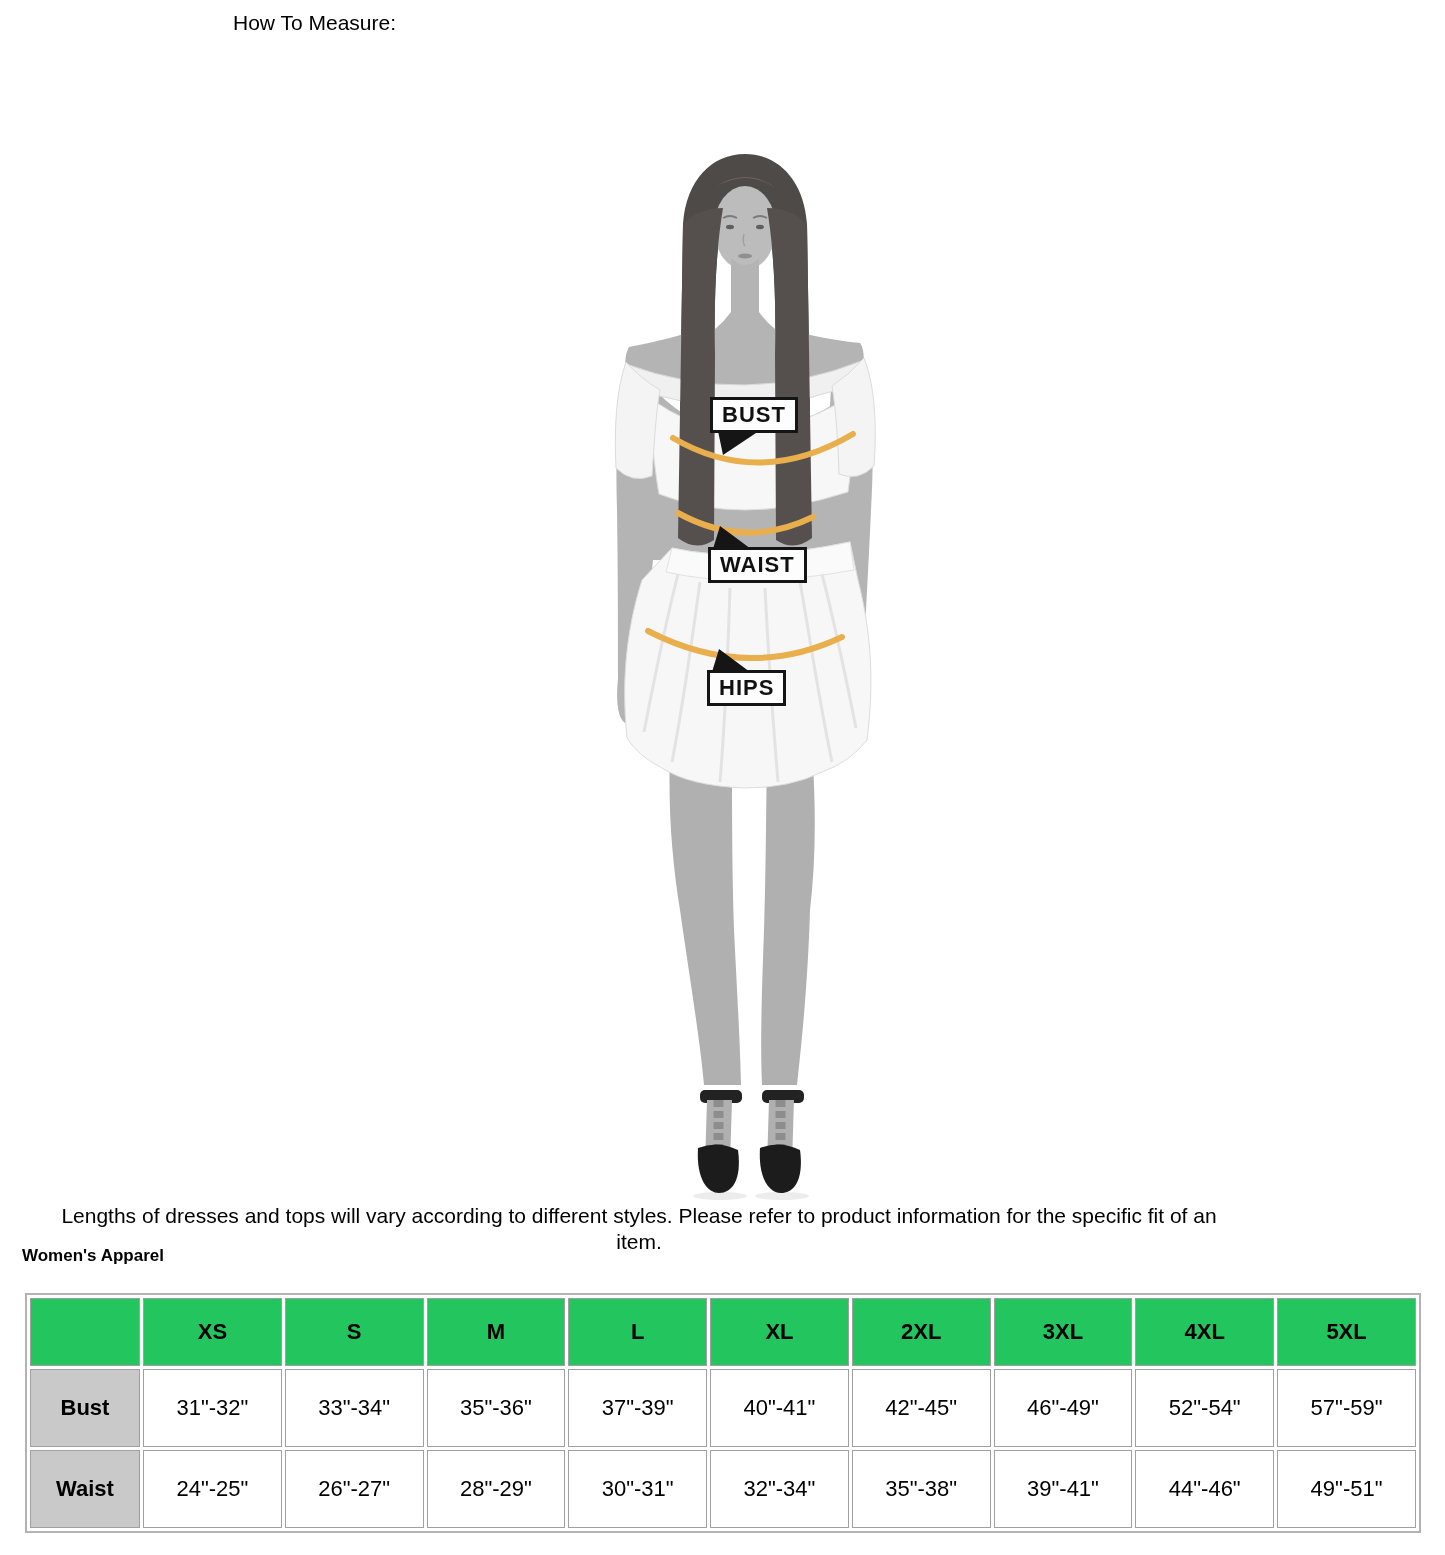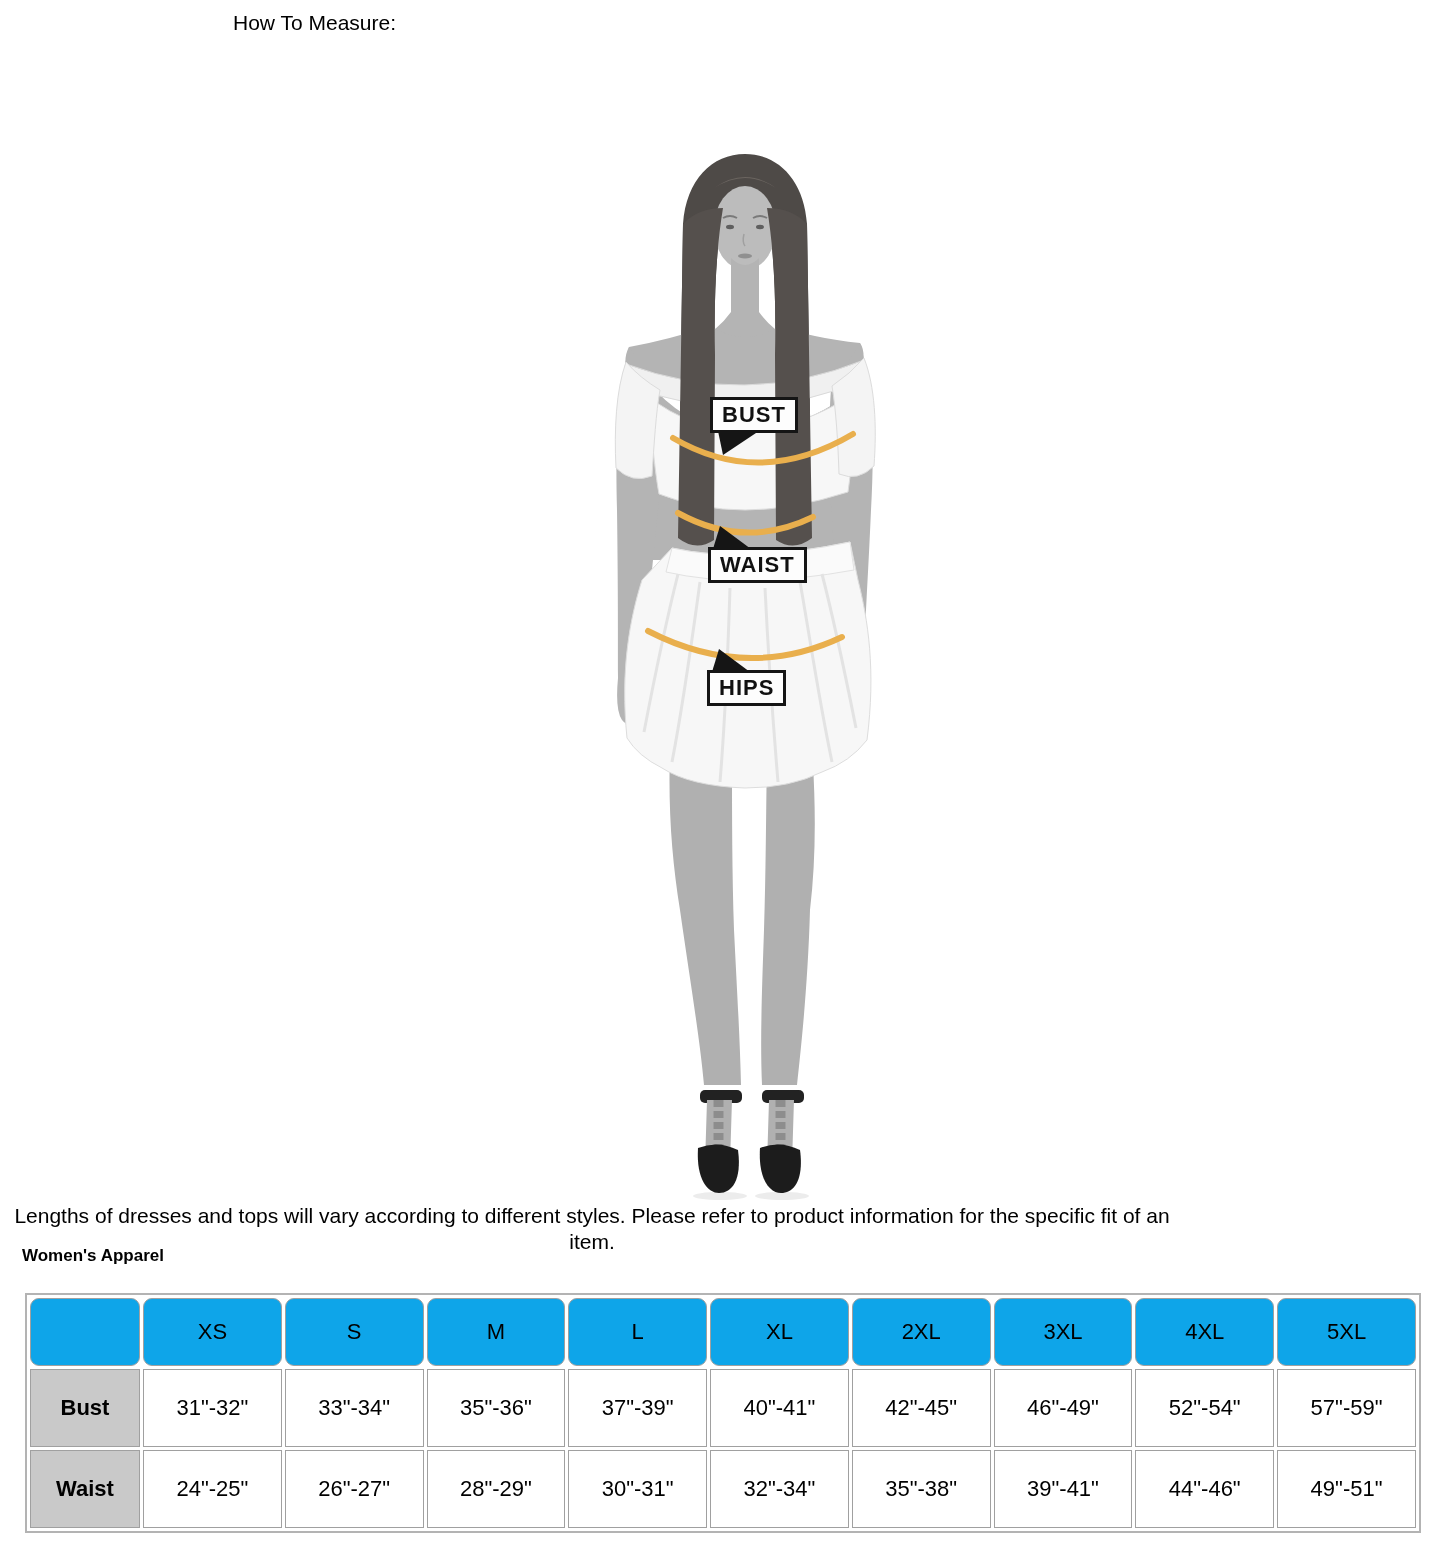--- a/index.html
+++ b/index.html
@@ -20,33 +20,33 @@
   .measure-label{
     position:absolute;background:#fdfdfd;border:3px solid #151515;
     font-size:22px;font-weight:bold;letter-spacing:1px;color:#111;
     padding:3px 9px;line-height:24px;white-space:nowrap;
   }
   .label-bust{left:150px;top:247px;}
   .label-waist{left:148px;top:397px;}
   .label-hips{left:147px;top:520px;}
   
   .caption{position:absolute;top:1203px;left:0;width:1184px;text-align:center;
-    font-size:21px;line-height:26px;}
+    font-size:21px;line-height:26px;padding-left:47px;}
   
   .apparel-title{position:absolute;left:22px;top:1246px;font-size:17px;font-weight:bold;}
   .size-table{
     position:absolute;left:25px;top:1293px;width:1396px;
     border-collapse:separate;border-spacing:3px;border:2px solid #b3b3b3;
     background:#ffffff;table-layout:fixed;
   }
   .size-table th,.size-table td{
     border:1px solid #a0a0a0;text-align:center;vertical-align:middle;
     font-size:22px;
   }
-  .size-table thead th{height:64px;background:#0ea5e9;font-weight:normal;border-radius:9px;}
+  .size-table thead th{height:64px;background:#22c55e;font-weight:bold;}
   .size-table tbody th{background:#c9c9c9;font-weight:bold;}
   .size-table tbody th,.size-table tbody td{height:74px;}
   .size-table td{background:#ffffff;font-weight:normal;}
   .size-table .corner{width:106px;}
 </style>
 </head>
 <body>
 
 <div class="howto">
   <div class="howto-title">How To Measure:</div>

